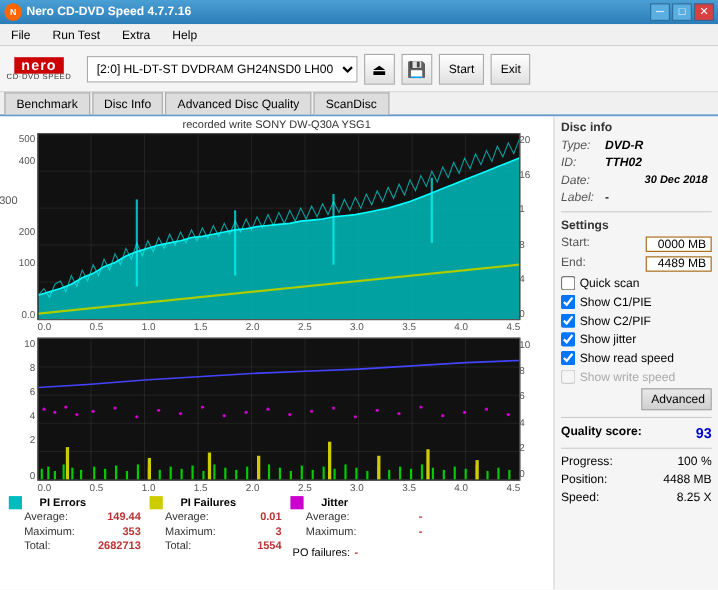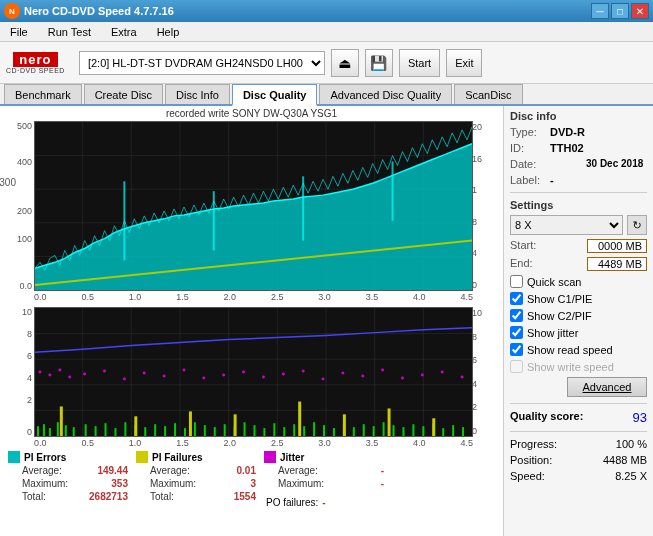--- a/index.html
+++ b/index.html
@@ -210,21 +210,21 @@
     .legend-group {
       display: flex;
       flex-direction: column;
       gap: 2px;
       min-width: 120px;
     }
 
     .legend-header {
       display: flex;
       align-items: center;
-      gap: 4px;
+      gap: 16px;
       font-weight: bold;
     }
 
     .legend-stat {
       padding-left: 14px;
       color: #333;
       display: flex;
       justify-content: space-between;
       min-width: 110px;
     }
@@ -251,20 +251,21 @@
       font-weight: bold;
       color: #333;
       font-size: 11px;
     }
 
     .info-row {
       display: flex;
       justify-content: flex-end;
       font-size: 11px;
       gap: 2px;
+      font-style: italic;
     }
 
     .info-label {
       color: #555;
       min-width: 38px;
     }
 
     .info-value {
       color: #000;
       font-weight: bold;
@@ -324,35 +325,34 @@
       font-size: 11px;
     }
 
     .adv-button {
       background: linear-gradient(to bottom, #e8e8e8, #d0d0d0);
       border: 1px solid #999;
       padding: 3px 8px;
       cursor: pointer;
       font-size: 11px;
       align-self: flex-end;
-      width: 80px;
+      width: 64px;
       text-align: center;
-      text-decoration: underline;
     }
 
     .quality-score-row {
       display: flex;
       justify-content: space-between;
       font-size: 11px;
       font-weight: bold;
     }
 
     .quality-score-val {
       color: #0000cc;
-      font-weight: normal;
+      font-weight: bold;
       font-size: 13px;
     }
 
     .progress-row {
       display: flex;
       justify-content: space-between;
       font-size: 11px;
     }
   </style>
 </head>
@@ -386,37 +386,35 @@
     <option>[2:0] HL-DT-ST DVDRAM GH24NSD0 LH00</option>
   </select>
   <div class="toolbar-icon-btn" title="Eject">⏏</div>
   <div class="toolbar-icon-btn" title="Save">💾</div>
   <button class="toolbar-btn">Start</button>
   <button class="toolbar-btn">Exit</button>
 </div>
 
 <div class="tab-bar">
   <div class="tab">Benchmark</div>
-  <div class="tab">Create Disc</div>
   <div class="tab">Disc Info</div>
-  <div class="tab active">Disc Quality</div>
   <div class="tab">Advanced Disc Quality</div>
   <div class="tab">ScanDisc</div>
 </div>
 
 <div class="main-content">
 
   <div class="chart-area">
     <div class="chart-subtitle">recorded write SONY   DW-Q30A YSG1</div>
 
     <div style="display:flex; flex-direction:row; margin-left:0; flex:0 0 auto;">
 
       <div style="width:30px; position:relative; height:170px;">
         <div style="position:absolute; top:0; right:2px; font-size:9px; color:#555;">500</div>
-        <div style="position:absolute; top:36px; right:2px; font-size:9px; color:#555;margin-left:27px;">400</div>
+        <div style="position:absolute; top:20px; right:2px; font-size:9px; color:#555;margin-left:27px;">400</div>
         <div style="position:absolute; top:56px; right:18px; font-size:10px; color:#555;">300</div>
         <div style="position:absolute; top:85px; right:2px; font-size:9px; color:#555;">200</div>
         <div style="position:absolute; top:113px; right:2px; font-size:9px; color:#555;">100</div>
         <div style="position:absolute; top:160px; right:2px; font-size:9px; color:#555;">0.0</div>
       </div>
 
       <div style="flex:1; height:170px; position:relative; background:#111; border:1px solid #555;">
         <svg width="100%" height="100%" viewBox="0 0 440 170" preserveAspectRatio="none">
 
           <line x1="0" y1="34" x2="440" y2="34" stroke="#333" stroke-width="0.5"></line>
@@ -694,26 +692,20 @@
     </div>
     <div class="info-row">
       <span class="info-label">Label:</span>
       <span class="info-value">-</span>
     </div>
 
     <div class="divider"></div>
 
     <div class="panel-section-title">Settings</div>
 
-    <div class="settings-row">
-      <select class="speed-select">
-        <option>8 X</option>
-      </select>
-      <div class="refresh-btn">↻</div>
-    </div>
 
     <div class="mb-row">
       <span class="mb-label">Start:</span>
       <span class="mb-value">0000 MB</span>
     </div>
     <div class="mb-row">
       <span class="mb-label">End:</span>
       <span class="mb-value">4489 MB</span>
     </div>
 

